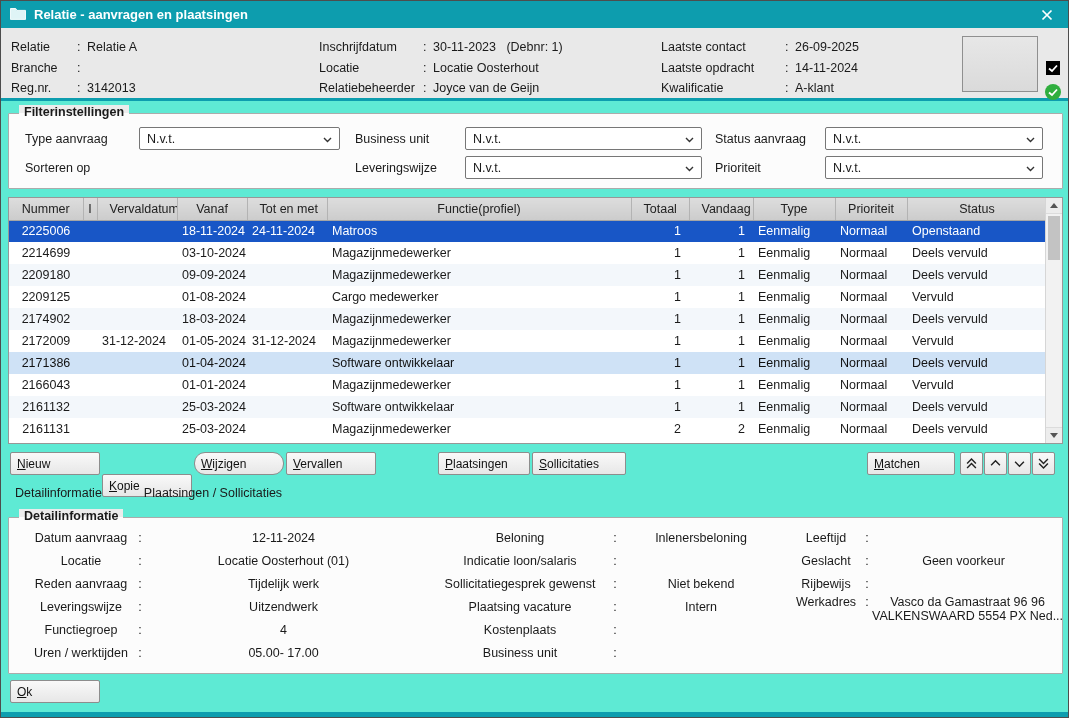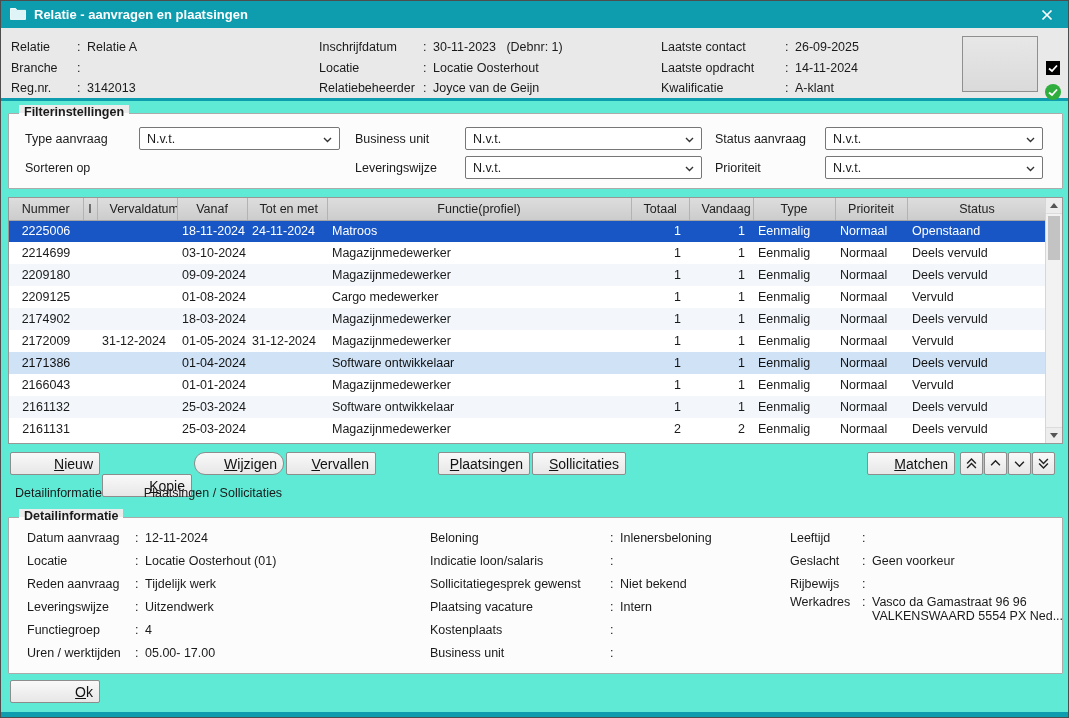--- a/index.html
+++ b/index.html
@@ -86,43 +86,43 @@
   
   .scrollbar { position:absolute; top:0; right:0; bottom:0; width:17px; background:#f2f2f2; border-left:1px solid #d6d6d6; }
   .sb-btn { position:absolute; left:0; right:0; height:16px; background:#ededed; display:flex; align-items:center; justify-content:center; cursor:pointer; }
   .sb-up { top:0; border-bottom:1px solid #dcdcdc; }
   .sb-down { bottom:0; border-top:1px solid #dcdcdc; }
   .sb-thumb { position:absolute; left:2px; right:2px; top:18px; height:44px; background:#c3c3c3; cursor:pointer; }
   .tri-up   { width:0; height:0; border-left:4px solid transparent; border-right:4px solid transparent; border-bottom:5px solid #555; }
   .tri-down { width:0; height:0; border-left:4px solid transparent; border-right:4px solid transparent; border-top:5px solid #555; }
   
   .btn {
-    position:absolute; height:23px; display:block; text-align:right; line-height:20px;
+    position:absolute; height:23px; display:block; text-align:left; line-height:20px;
     background:linear-gradient(#f9f9f9,#e7e7e7); border:1px solid #8d8d8d; border-radius:2px;
-    font-family:inherit; font-size:14px; color:#111; cursor:pointer; padding:0 6px;
+    font-family:inherit; font-size:12px; color:#111; cursor:pointer; padding:0 6px;
   }
   .btn::first-letter { text-decoration:underline; }
   #btn-nieuw        { left:9px;   top:451px; width:90px; }
   #btn-kopie        { left:101px; top:451px; width:90px;margin-top:22px; }
   #btn-wijzigen     { left:193px; top:451px; width:90px;border-radius:11px; }
   #btn-vervallen    { left:285px; top:451px; width:90px; }
   #btn-plaatsingen  { left:437px; top:451px; width:92px; }
   #btn-sollicitaties{ left:531px; top:451px; width:94px; }
   #btn-matchen      { left:866px; top:451px; width:88px; }
   .btn-arrow { top:451px; width:23px; padding:0; display:flex; align-items:center; justify-content:center; }
   #btn-top    { left:959px; }
   #btn-up     { left:983px; }
   #btn-down   { left:1007px; }
   #btn-bottom { left:1031px; }
   
   .tabs { position:absolute; left:14px; top:485px; display:flex; gap:42px; }
   .tab { cursor:pointer; color:#1a1a1a; }
   
   .detail { left:7px; top:516px; width:1055px; height:157px; }
-  .dcol { position:absolute; top:8px; }
+  .dcol { position:absolute; top:8px;text-align:center; }
   .dcol .pair { min-height:23px; }
   .dcol1 { left:18px;  width:395px; --lw:108px; }
   .dcol2 { left:421px; width:352px; --lw:180px; }
   .dcol3 { left:781px; width:265px; --lw:72px; }
   
   #btn-ok { left:9px; top:679px; width:90px; }
   .bottom-strip { position:absolute; left:0; right:0; bottom:0; height:5px; background:var(--titlebar,#0d9dae); }
 </style>
 </head>
 <body>

